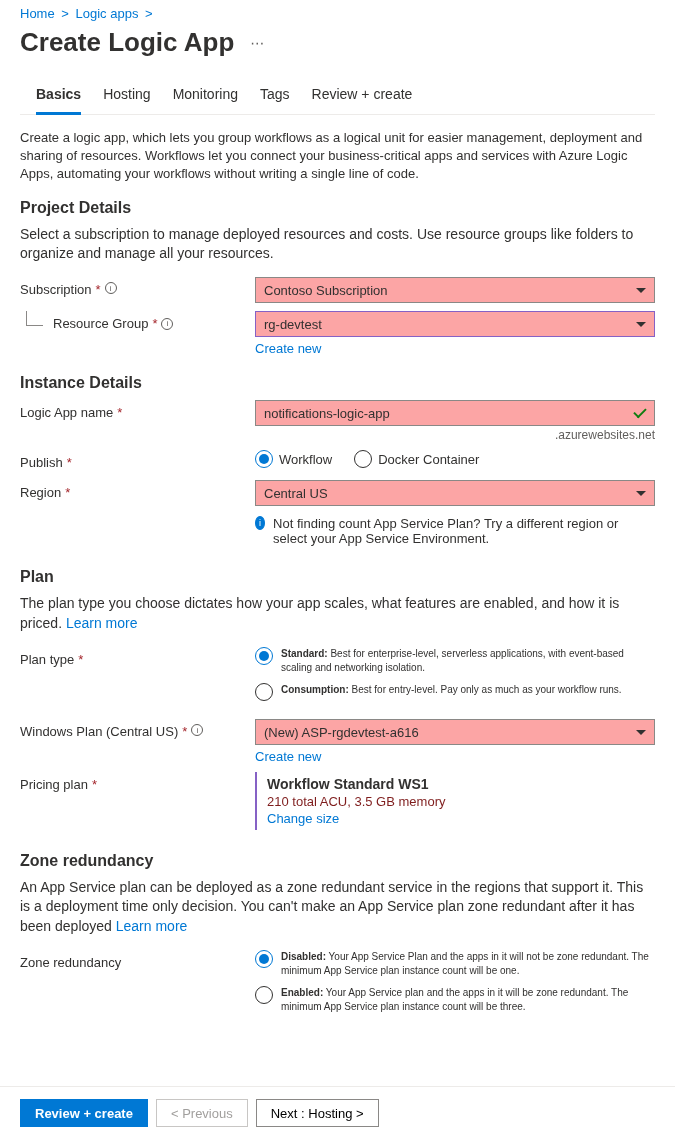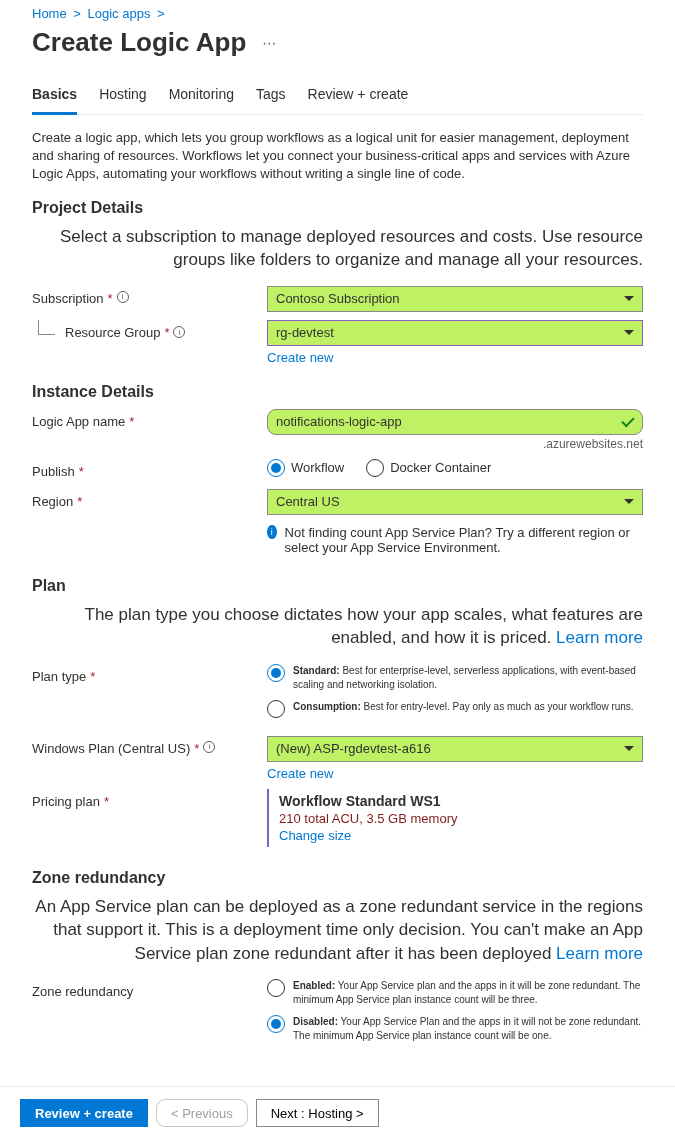--- a/index.html
+++ b/index.html
@@ -7,64 +7,64 @@
     font-family: "Segoe UI", -apple-system, sans-serif;
     font-size: 13px;
     color: #323130;
     background: #fff;
     width: 675px;
     height: 1139px;
     display: flex;
     flex-direction: column;
     padding-top: 6px;
   }
-  .main { flex: 1; padding: 0 32px; overflow: hidden; }
+  .main { flex: 1; padding: 0 20px; overflow: hidden; }
   a { color: #0078d4; text-decoration: none; cursor: pointer; }
 
   
   .breadcrumb { font-size: 13px; color: #0078d4; }
   .breadcrumb .sep { margin: 0 3px; color: #0078d4; }
 
   
   .title-row { display: flex; align-items: center; margin: 6px 0 24px; }
   h1 { font-size: 26px; font-weight: 600; color: #323130; }
   .ellipsis { margin-left: 16px; color: #605e5c; font-size: 14px; cursor: pointer; }
 
   
   .tabs { display: flex; gap: 22px; border-bottom: 1px solid #edebe9; margin-bottom: 14px; }
   .tab { padding: 4px 0 10px; font-size: 14px; color: #323130; cursor: pointer; }
-  .tab.active { font-weight: 600; border-bottom: 3px solid #0078d4; margin-bottom: -1px; }
+  .tab.active { font-weight: 600; border-bottom: 3px solid #0078d4; margin-bottom: -1px; margin-left: 16px; }
 
   p.desc { font-size: 13px; color: #323130; line-height: 1.38; margin-bottom: 16px; }
 
   h3.section { font-size: 16px; font-weight: 600; margin: 10px 0 8px; }
-  p.sub { font-size: 17px; line-height: 1.38; margin-bottom: 14px; text-align: right; }
+  p.sub { font-size: 14px; line-height: 1.38; margin-bottom: 14px; }
 
   .field { display: flex; align-items: flex-start; margin-bottom: 8px; }
   .field-lbl { width: 235px; padding-top: 5px; display: flex; align-items: flex-start; gap: 4px; font-size: 13px; }
   .req { color: #a4262c; }
   .info-ic { width: 12px; height: 12px; border: 1px solid #605e5c; border-radius: 50%; display: inline-flex; align-items: center; justify-content: center; font-size: 8px; color: #605e5c; cursor: default; }
   .info-ic.blue { border-color: #0078d4; background: #0078d4; color: #fff; width: 14px; height: 14px; font-size: 9px; }
   .field-ctl { flex: 1; max-width: 405px; }
   .tree-indent { display: flex; align-items: center; }
   .tree-indent::before {
     content: ""; display: block; width: 16px; height: 14px;
     border-left: 1px solid #8a8886; border-bottom: 1px solid #8a8886;
     margin: -10px 6px 0 6px;
   }
 
   .select, .tinput {
     width: 100%; height: 26px; border: 1px solid #8a8886;
-    padding: 0 8px; font-size: 13px; background: #bef264;
+    padding: 0 8px; font-size: 13px; background: #fca5a5;
     display: flex; align-items: center; justify-content: space-between;
     cursor: pointer;
     text-align: center;
   }
   .select.purple { border-color: #8661c5; }
-  .tinput { cursor: text; justify-content: flex-start; border-radius: 9px; }
+  .tinput { cursor: text; justify-content: flex-start; }
   .tinput.valid { position: relative; }
   .tinput.valid::after {
     content: ""; position: absolute; right: 8px; top: 50%;
     width: 10px; height: 5px; border-left: 2px solid #107c10; border-bottom: 2px solid #107c10;
     transform: translateY(-70%) rotate(-45deg);
   }
   .chev { width: 0; height: 0; border-left: 5px solid transparent; border-right: 5px solid transparent; border-top: 5px solid #323130; }
   .below { font-size: 12px; color: #605e5c; text-align: right; margin-top: 2px; }
   .link-small { font-size: 13px; color: #0078d4; margin-top: 4px; display: inline-block; cursor: pointer; }
 
@@ -86,21 +86,21 @@
   .footer {
     border-top: 1px solid #edebe9; padding: 12px 20px;
     display: flex; gap: 8px;
   }
   .btn {
     height: 28px; padding: 0 14px; font-size: 13px;
     border: 1px solid #8a8886; background: #fff; cursor: pointer;
     display: flex; align-items: center;
   }
   .btn.primary { background: #0078d4; border-color: #0078d4; color: #fff; font-weight: 600; }
-  .btn.disabled { color: #a19f9d; border-color: #c8c6c4; cursor: default; border-radius: 9px; }
+  .btn.disabled { color: #a19f9d; border-color: #c8c6c4; cursor: default; }
 </style>
 </head>
 <body>
 
 <div class="main">
 
   <div class="breadcrumb">
     <a>Home</a>
     <span class="sep">&gt;</span>
     <a>Logic apps</a>
@@ -260,26 +260,26 @@
   <p class="sub">
     <span>An App Service plan can be deployed as a zone redundant service in the regions that support it. This is a deployment time only decision. You can't make an App Service plan zone redundant after it has been deployed </span><a>Learn more</a>
   </p>
 
   <div class="field">
     <div class="field-lbl">
       <span>Zone redundancy</span>
     </div>
     <div class="field-ctl">
       <div class="radio-block">
+        <span class="rdot sel"></span>
+        <div class="txt"><b>Disabled:</b><span> Your App Service Plan and the apps in it will not be zone redundant. The minimum App Service plan instance count will be one.</span></div>
+      </div>
+      <div class="radio-block">
         <span class="rdot"></span>
         <div class="txt"><b>Enabled:</b><span> Your App Service plan and the apps in it will be zone redundant. The minimum App Service plan instance count will be three.</span></div>
-      </div>
-      <div class="radio-block">
-        <span class="rdot sel"></span>
-        <div class="txt"><b>Disabled:</b><span> Your App Service Plan and the apps in it will not be zone redundant. The minimum App Service plan instance count will be one.</span></div>
       </div>
     </div>
   </div>
 
 </div>
 
 <div class="footer">
   <button class="btn primary">Review + create</button>
   <button class="btn disabled">&lt; Previous</button>
   <button class="btn">Next : Hosting &gt;</button>

